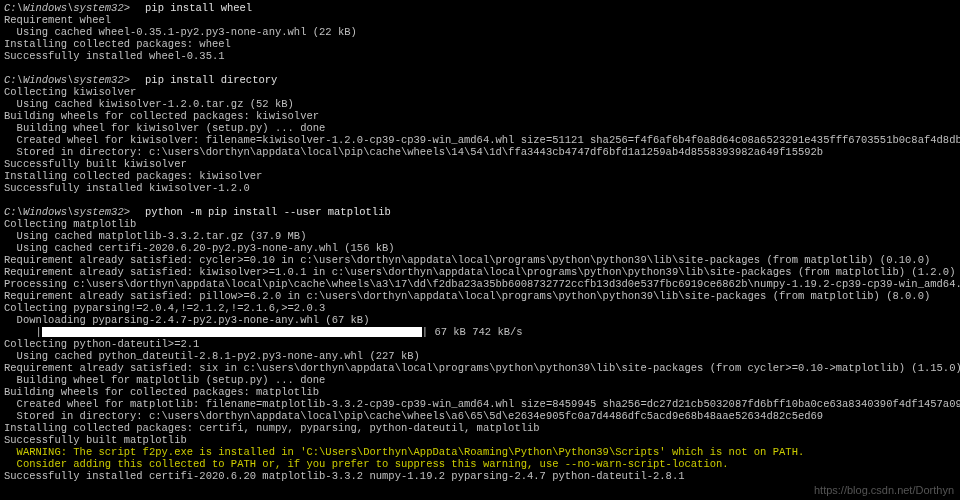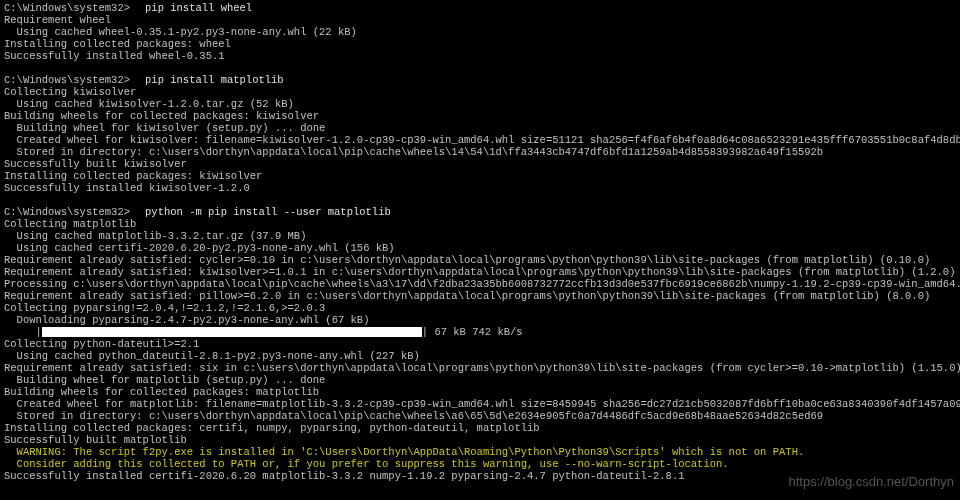--- a/index.html
+++ b/index.html
@@ -13,56 +13,56 @@
     font-size: 10.5px;
     line-height: 12px;
     color: #c0c0c0;
     position: relative;
   }
   .terminal {
     padding: 2px 4px;
     white-space: nowrap;
   }
   .line { white-space: pre; }
-  .prompt { color: #c0c0c0; }
+  .prompt { color: #c0c0c0; font-style: italic; }
   .cmd { color: #e0e0e0; margin-left: 15px; }
   .warn { color: #cccc00; }
   .bar {
     display: inline-block;
     vertical-align: middle;
   }
   .bar-fill {
     display: inline-block;
     width: 380px;
     height: 10px;
     background: #ffffff;
     vertical-align: middle;
   }
   .watermark {
     position: absolute;
-    bottom: 12px;
+    bottom: 4px;
     right: 6px;
     color: #555;
-    font-size: 13px;
+    font-size: 11px;
     font-family: Arial, sans-serif;
   }
 </style>
 </head>
 <body>
 
 <div class="terminal">
 
   <div class="line"><span class="prompt">C:\Windows\system32&gt;</span><span class="cmd">pip install wheel</span></div>
   <div class="line">Requirement wheel</div>
   <div class="line">  Using cached wheel-0.35.1-py2.py3-none-any.whl (22 kB)</div>
   <div class="line">Installing collected packages: wheel</div>
   <div class="line">Successfully installed wheel-0.35.1</div>
   <div class="line">&nbsp;</div>
 
-  <div class="line"><span class="prompt">C:\Windows\system32&gt;</span><span class="cmd">pip install matplotlib</span></div>
+  <div class="line"><span class="prompt">C:\Windows\system32&gt;</span><span class="cmd">pip install directory</span></div>
   <div class="line">Collecting kiwisolver</div>
   <div class="line">  Using cached kiwisolver-1.2.0.tar.gz (52 kB)</div>
   <div class="line">Building wheels for collected packages: kiwisolver</div>
   <div class="line">  Building wheel for kiwisolver (setup.py) ... done</div>
   <div class="line">  Created wheel for kiwisolver: filename=kiwisolver-1.2.0-cp39-cp39-win_amd64.whl size=51121 sha256=f4f6af6b4f0a8d64c08a6523291e435fff6703551b0c8af4d8dbf64f6be190eb</div>
   <div class="line">  Stored in directory: c:\users\dorthyn\appdata\local\pip\cache\wheels\14\54\1d\ffa3443cb4747df6bfd1a1259ab4d8558393982a649f15592b</div>
   <div class="line">Successfully built kiwisolver</div>
   <div class="line">Installing collected packages: kiwisolver</div>
   <div class="line">Successfully installed kiwisolver-1.2.0</div>
   <div class="line">&nbsp;</div>

